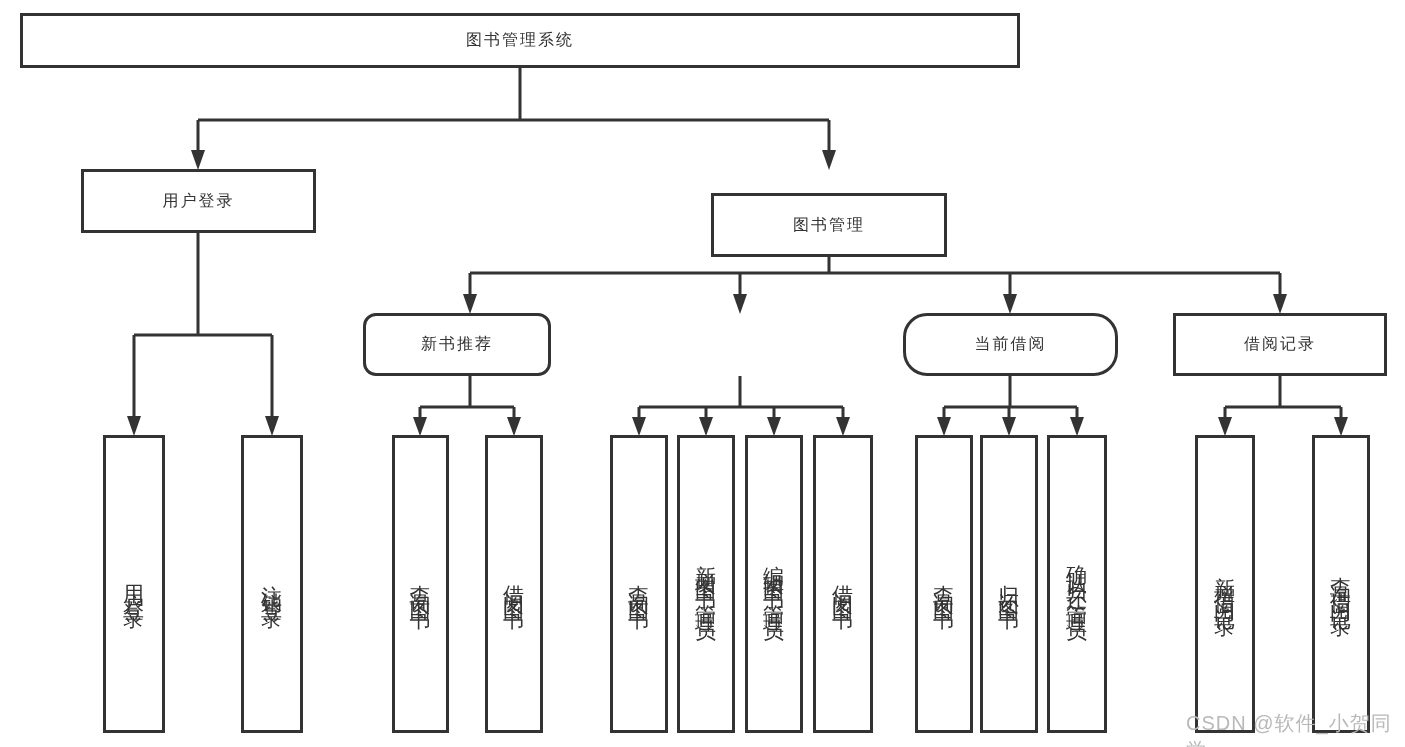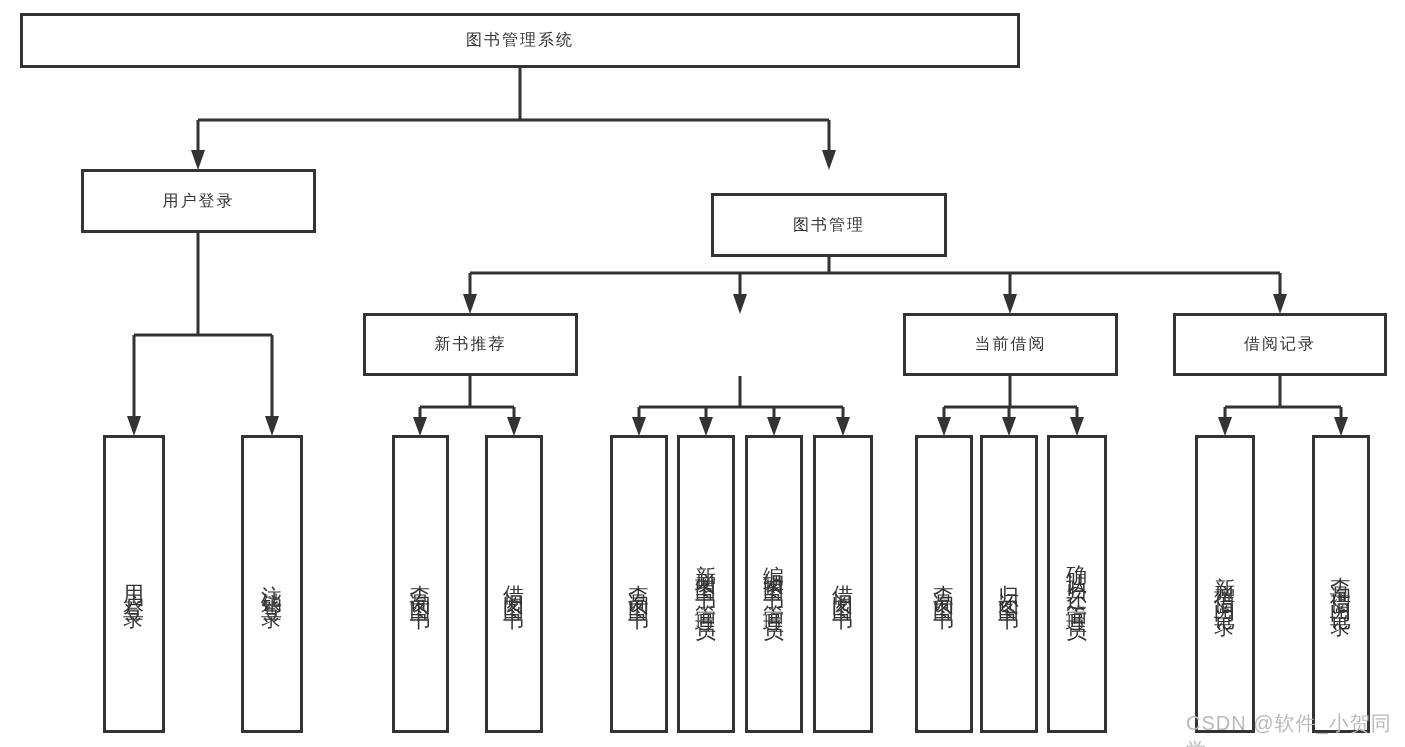--- a/index.html
+++ b/index.html
@@ -112,22 +112,22 @@
       <polygon points="1218,417 1232,417 1225,436"></polygon>
       <polygon points="1334,417 1348,417 1341,436"></polygon>
     </g>
   </svg>
 
   <div class="node" style="left:20px; top:13px; width:1000px; height:55px;">图书管理系统</div>
 
   <div class="node" style="left:81px; top:169px; width:235px; height:64px;">用户登录</div>
   <div class="node" style="left:711px; top:169px; width:236px; height:64px;margin-top:24px;">图书管理</div>
 
-  <div class="node" style="left:363px; top:313px; width:215px; height:63px;">新书推荐</div>
-  <div class="node" style="left:903px; top:313px; width:215px; height:63px;">当前借阅</div>
+  <div class="node" style="left:363px; top:313px; width:188px; height:63px;border-radius:13px;">新书推荐</div>
+  <div class="node" style="left:903px; top:313px; width:215px; height:63px;border-radius:24px;">当前借阅</div>
   <div class="node" style="left:1173px; top:313px; width:214px; height:63px;">借阅记录</div>
 
   <div class="node vnode" style="left:103px; top:435px; width:62px; height:298px;">用户登录</div>
   <div class="node vnode" style="left:241px; top:435px; width:62px; height:298px;">注销登录</div>
 
   <div class="node vnode" style="left:392px; top:435px; width:57px; height:298px;">查询图书</div>
   <div class="node vnode" style="left:485px; top:435px; width:58px; height:298px;">借阅图书</div>
 
   <div class="node vnode" style="left:610px; top:435px; width:58px; height:298px;">查询图书</div>
   <div class="node vnode" style="left:677px; top:435px; width:58px; height:298px;">新增图书（管理员）</div>

